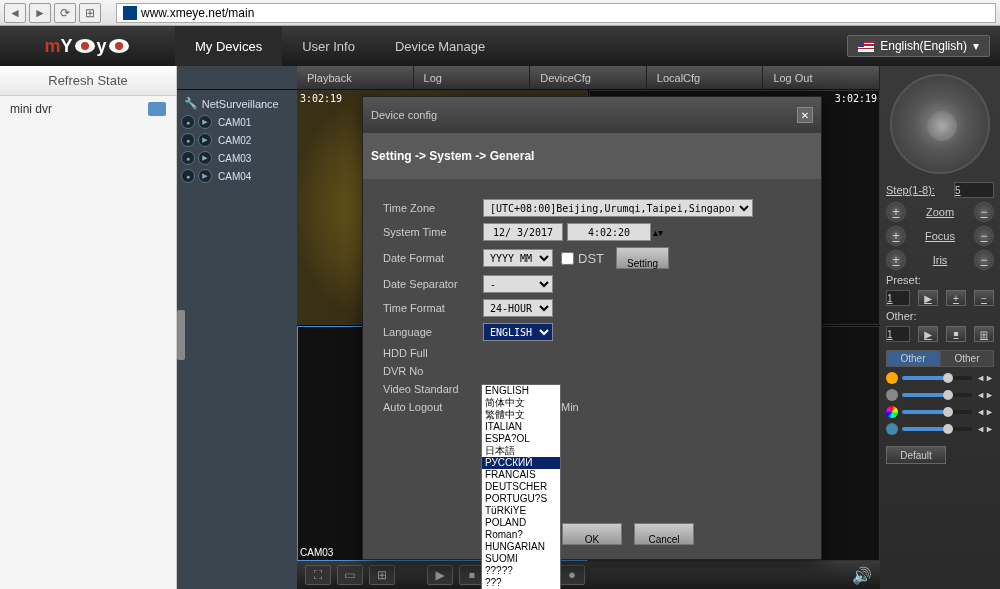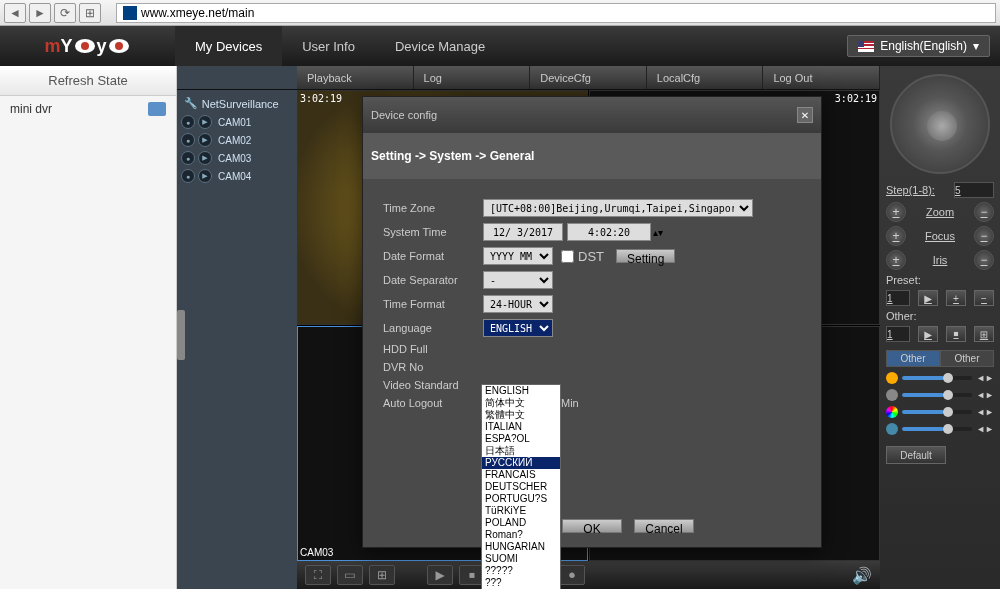--- a/index.html
+++ b/index.html
@@ -75,21 +75,21 @@
 
 .modal { position: absolute; left: 362px; top: 96px; width: 460px; background: #4a4a4a; border: 1px solid #222; box-shadow: 0 4px 20px rgba(0,0,0,0.6); z-index: 100; }
 .modal-title { height: 36px; background: linear-gradient(#555, #3a3a3a); color: #ccc; font-size: 11px; padding: 0 8px; display: flex; align-items: center; justify-content: space-between; }
 .modal-close { width: 16px; height: 16px; background: #666; border: 1px solid #888; color: #fff; font-size: 10px; display: flex; align-items: center; justify-content: center; cursor: pointer; }
 .modal-breadcrumb { background: #5a5a5a; color: #fff; font-size: 12px; padding: 16px 8px; font-weight: bold; }
 .modal-body { padding: 14px 20px; background: #4a4a4a; }
 .form-row { display: flex; align-items: center; margin: 6px 0; }
 .form-label { width: 100px; color: #ccc; font-size: 11px; }
 .form-select { background: #ddd; border: 1px solid #888; font-size: 10px; padding: 1px 2px; height: 18px; font-family: monospace; }
 .form-input { background: #ddd; border: 1px solid #888; font-size: 10px; padding: 1px 3px; height: 18px; font-family: monospace; text-align: center; }
-.form-btn { background: linear-gradient(#ccc, #999); border: 1px solid #777; font-size: 12px; padding: 2px 10px; height: 14px; cursor: pointer; }
+.form-btn { background: linear-gradient(#ccc, #999); border: 1px solid #777; font-size: 10px; padding: 10px 10px; height: 14px; cursor: pointer; }
 .modal-footer { display: flex; justify-content: center; gap: 12px; padding: 10px 0 14px; }
 .lang-dropdown { position: absolute; left: 481px; top: 384px; width: 80px; background: #fff; border: 1px solid #666; z-index: 200; font-size: 10px; font-family: monospace; max-height: 300px; overflow: visible; }
 .lang-dropdown div { padding: 0 3px; cursor: pointer; white-space: nowrap; line-height: 12px; }
 .lang-dropdown div.selected { background: #0a246a; color: #fff; }
 
 
 .splitter { position: absolute; left: 177px; top: 310px; width: 8px; height: 50px; background: #888; border-radius: 2px; z-index: 50; }
 </style>
 </head>
 <body>

